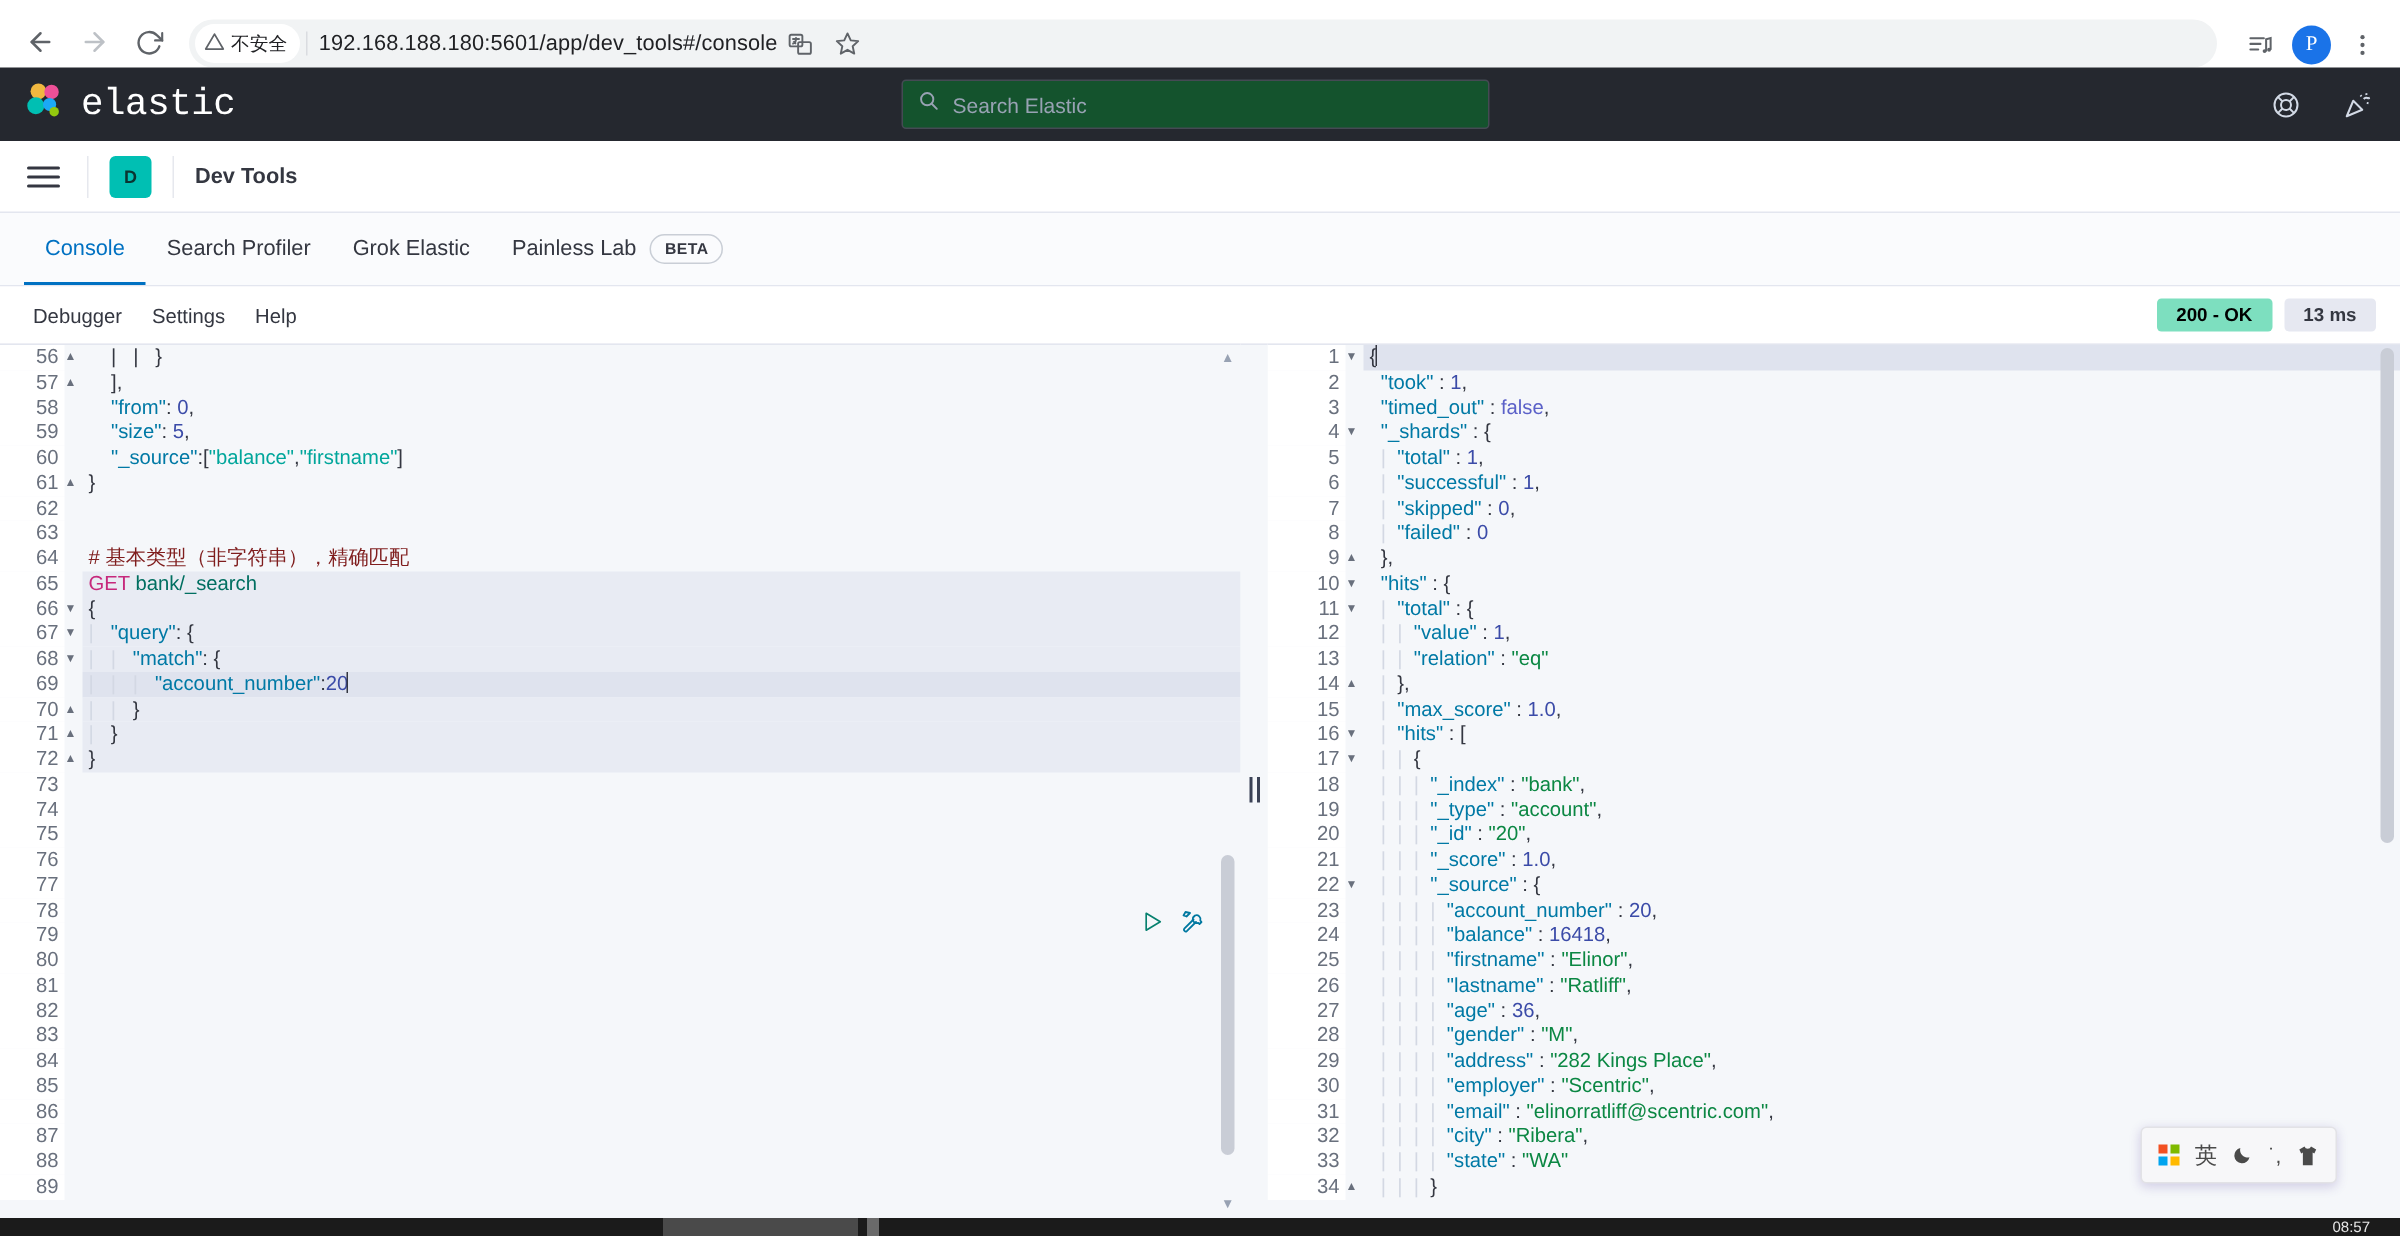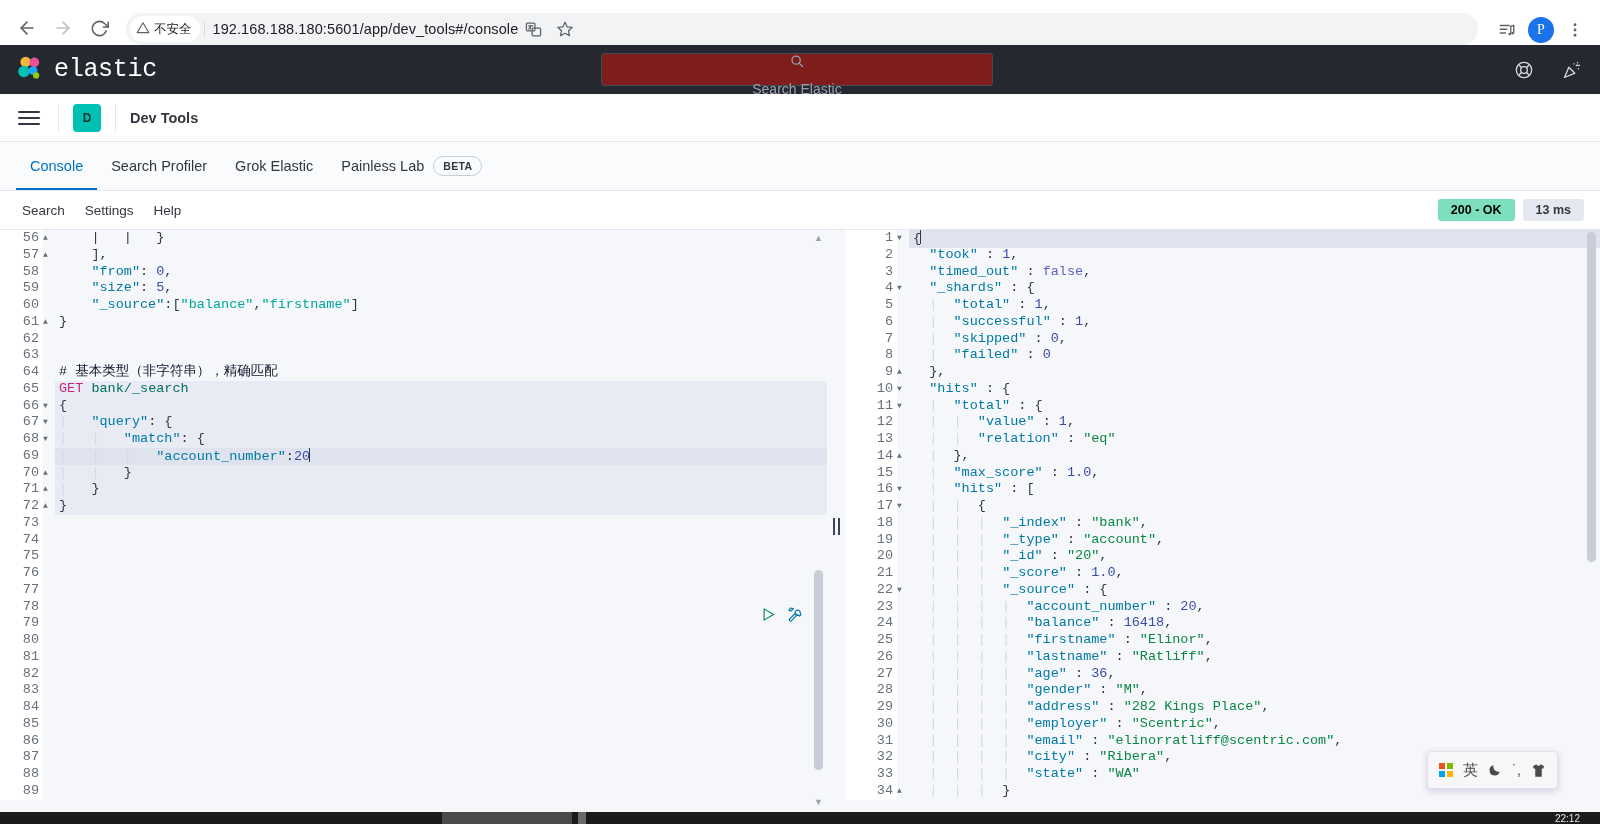--- a/index.html
+++ b/index.html
@@ -54,22 +54,22 @@
     height: 49px; background: #25282f; display: flex; align-items: center;
     padding: 0 16px; position: relative;
   }
   .brand { display: flex; align-items: center; gap: 10px; }
   .brand-name {
     color: #fff; font-size: 25px; letter-spacing: -0.3px;
     font-family: Liberation Mono, monospace; font-weight: 300;
   }
   .global-search {
     position: absolute; left: 601px; width: 392px; height: 33px;
-    background: #7f1d1d; border: 1px solid #454a54; border-radius: 3px;
-    display: flex; align-items: center; gap: 9px; padding: 0 10px; flex-direction: column;
+    background: #14532d; border: 1px solid #454a54; border-radius: 3px;
+    display: flex; align-items: center; gap: 9px; padding: 0 10px;
   }
   .global-search .ph { color: #98a2b3; font-size: 14px; }
   .header-icons {
     position: absolute; right: 18px; display: flex; align-items: center; gap: 28px;
   }
   .header-icons .hi { color: #d3dae6; display: flex; }
 
   
   .app-bar {
     height: 48px; background: #fff; border-bottom: 1px solid #e3e6ef;
@@ -124,21 +124,21 @@
   .pane-left { width: 827px; background: #f5f7fa; border-top: 1px solid #e3e6ef;}
   .splitter {
     width: 18px; background: #f5f7fa; display: flex; align-items: center;
     justify-content: center; border-top: 1px solid #e3e6ef;
   }
   .splitter .grip { display: flex; gap: 3px; }
   .splitter .grip i { display: block; width: 2px; height: 17px; background: #3b4256; }
   .pane-right { flex: 1 1 auto; background: #f5f7fa; border-top: 1px solid #e3e6ef; }
 
   .code {
-    font-family: Liberation Mono, monospace;
+    font-family: Liberation Sans, sans-serif;
     font-size: 13.5px; line-height: 16.75px; white-space: pre;
   }
   .row { display: flex; height: 16.75px; align-items: flex-start; }
   .gutter {
     width: 43px; flex: 0 0 43px; text-align: right; color: #69707d;
     padding-right: 4px; background: #fff; position: relative;
   }
   .pane-right .gutter { width: 52px; flex: 0 0 52px; }
   .fold {
     position: absolute; right: -9px; top: 0; width: 9px; color: #69707d;
@@ -148,21 +148,21 @@
   .ln-content { padding-left: 4px; flex: 1 1 auto; position: relative; }
   .row.cursorline .ln-content { background: #dfe3ee; }
 
   
   .k  { color: #0079a5; }     
   .s  { color: #00a69b; }     
   .sv { color: #0b8743; }     
   .n  { color: #3b4ba8; }     
   .b  { color: #5b61c8; }     
   .p  { color: #343741; }     
-  .cm { color: #0f172a; text-align: right; }     
+  .cm { color: #7f1d1d; text-align: right; }     
   .m  { color: #c6287c; }     
   .u  { color: #016f61; }     
   .ind { color: #d3d8e3; }
 
   .caret {
     display: inline-block; width: 1px; height: 14px; background: #343741;
     vertical-align: -2px; margin-left: -1px;
   }
   .req-actions {
     position: absolute; right: 24px; top: 376px; display: flex;
@@ -343,21 +343,21 @@
   <div class="tab">
     <span>Grok Elastic</span>
   </div>
   <div class="tab">
     <span>Painless Lab</span>
     <span class="beta-badge">BETA</span>
   </div>
 </div>
 
 <div class="console-toolbar">
-  <div class="ct-item">Search</div>
+  <div class="ct-item">Debugger</div>
   <div class="ct-item">Settings</div>
   <div class="ct-item">Help</div>
   <div class="status-group">
     <div class="status-ok">200 - OK</div>
     <div class="status-ms">13 ms</div>
   </div>
 </div>
 
 <div class="workspace">
 
@@ -424,14 +424,14 @@
   <span class="ic">
     <svg width="15" height="15" viewBox="0 0 24 24" fill="currentColor">
         <path d="M8.5 2 3 5.2l2 4.3 1.8-1V22h10.4V8.5l1.8 1 2-4.3L15.5 2a3.7 3.7 0 0 1-7 0z"></path>
       </svg>
   </span>
 </div>
 
 <div class="taskbar">
   <div class="seg" style="left:442px;width:130px;"></div>
   <div class="seg" style="left:578px;width:8px;background:#6a6a6a;"></div>
-  <div class="clock">22:12</div>
+  <div class="clock">08:57</div>
 </div>
 
 </body></html>

